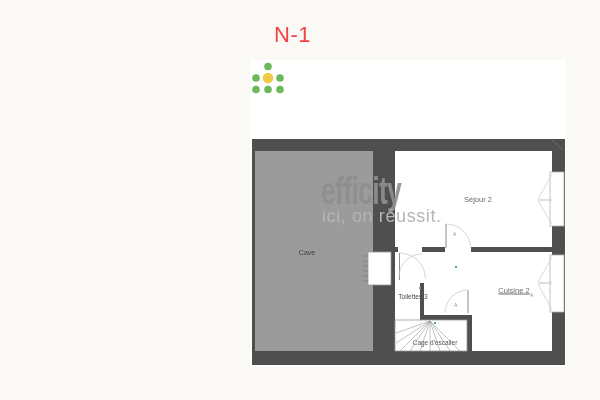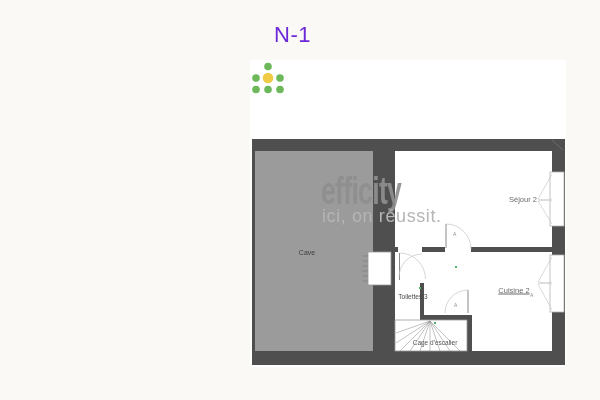--- a/index.html
+++ b/index.html
@@ -3,33 +3,33 @@
 <meta charset="utf-8">
 <style>
   html,body{margin:0;padding:0;}
   body{
     width:600px;height:400px;position:relative;overflow:hidden;
     background:#faf9f6;
     font-family:"Liberation Sans", sans-serif;
   }
   .title{
     position:absolute;left:274px;top:22px;
-    font-size:22px;color:#6d28d9;letter-spacing:0.5px;
+    font-size:22px;color:#ef4444;letter-spacing:0.5px;
   }
   .plan{
     position:absolute;left:250px;top:60px;width:316px;height:307px;
     background:#ffffff;
   }
   .plan svg{position:absolute;left:0;top:0;}
   .room-label{
     position:absolute;transform:translate(-50%,-50%);
     white-space:nowrap;color:#5f5f5f;
   }
   .lbl-cave{left:57px;top:192px;font-size:7px;color:#3d3d3d;}
-  .lbl-sejour{left:228px;top:139px;font-size:7.5px;color:#6a6a6a;margin-left:45px;}
+  .lbl-sejour{left:228px;top:139px;font-size:7.5px;color:#6a6a6a;}
   .lbl-cuisine{left:264px;top:230px;font-size:7.5px;color:#6a6a6a;text-decoration:underline;}
   .lbl-toilettes{left:163px;top:236px;font-size:6.5px;color:#474747;}
   .lbl-escalier{left:185px;top:282px;font-size:6.5px;color:#555555;}
   .amark{
     position:absolute;font-size:5px;color:#8f8f8f;line-height:1;
   }
   .amark.m1{left:203px;top:172px;}
   .amark.m2{left:204px;top:243px;}
   .amark.m3{left:280px;top:233px;}
   .wm{position:absolute;left:0;top:0;width:316px;height:307px;pointer-events:none;}

